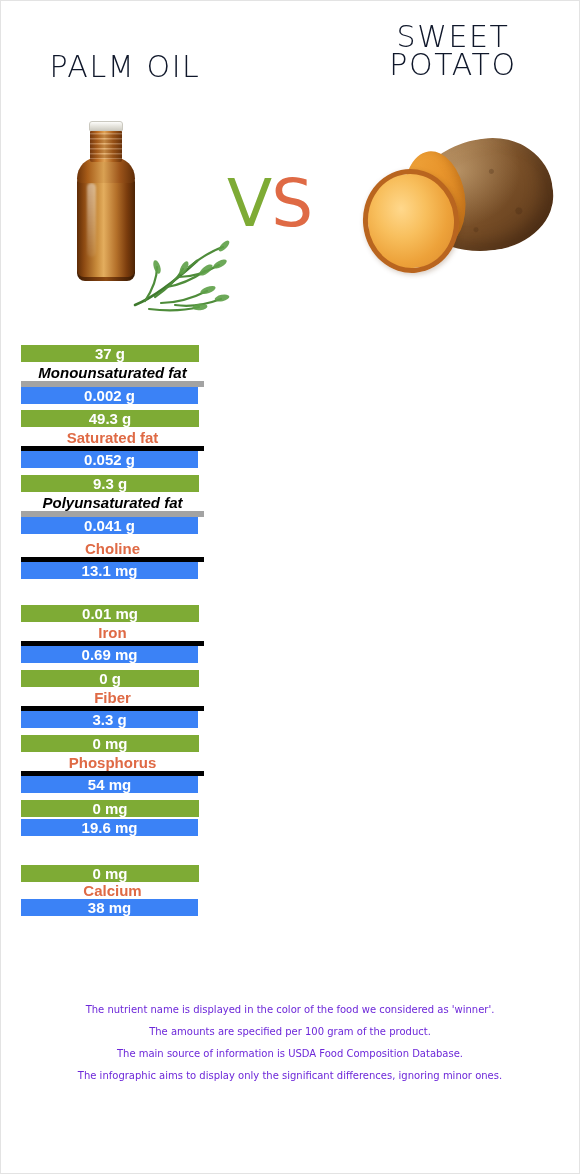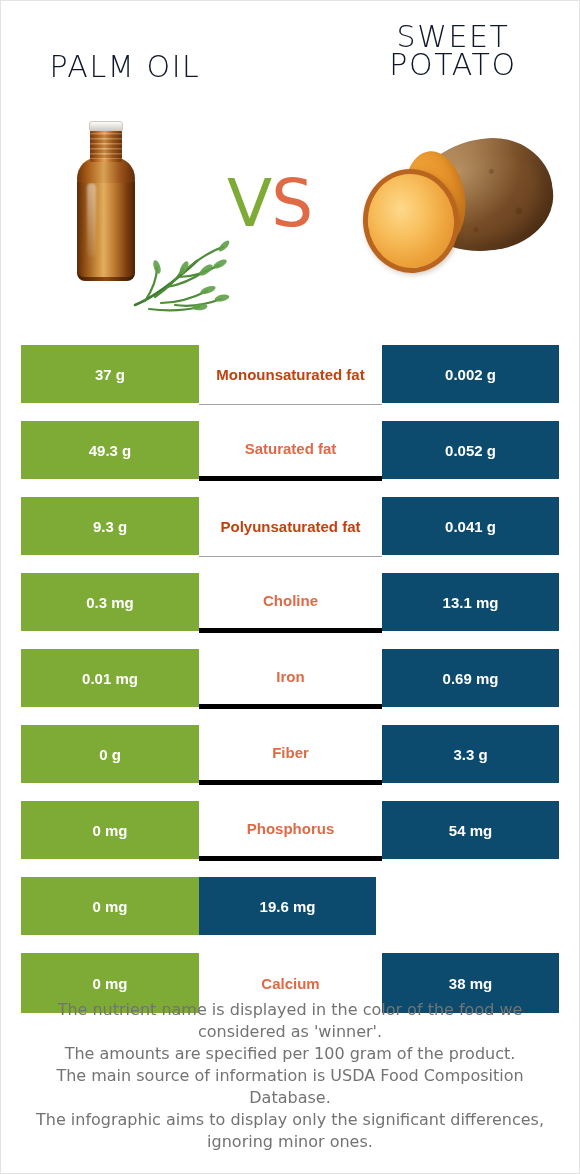--- a/index.html
+++ b/index.html
@@ -187,64 +187,65 @@
   .table {
     position: absolute;
     left: 20px;
     top: 344px;
     width: 538px;
   }
   .row {
     display: flex;
     width: 100%;
     height: 60px;
-    margin-bottom: 16px;
+    margin-bottom: 5px;
+    flex-direction: column;
   }
   .cell {
     box-sizing: border-box;
     display: flex;
     align-items: center;
     justify-content: center;
     font-size: 15px;
     font-weight: 600;
   }
   .cell-left {
     width: 178px;
     background: #7EAB35;
     color: #ffffff;
     border-bottom: 2px solid #ffffff;
   }
   .cell-right {
     width: 177px;
-    background: #0c4a6e;
+    background: #3b82f6;
     color: #ffffff;
     border-bottom: 2px solid #ffffff;
   }
   .cell-mid {
     width: 183px;
     background: #ffffff;
     font-weight: 600;
   }
-  .cell-mid.win-left  { color: #c2410c; border-bottom: 1px solid #a3a3a3; }
+  .cell-mid.win-left  { color: #000000; border-bottom: 6px solid #a3a3a3; font-style: italic; }
   .cell-mid.win-right { color: #DF6A45; border-bottom: 5px solid #000000; }
   .row:last-child .cell-left,
   .row:last-child .cell-right { border-bottom: none; }
   .row:last-child .cell-mid { border-bottom: none; }
 
   
   .footer {
     position: absolute;
     left: 24px;
     top: 998px;
     width: 530px;
     text-align: center;
     font-family: "DejaVu Sans", sans-serif;
-    font-size: 16px;
+    font-size: 10px;
     line-height: 22px;
-    color: #737373;
+    color: #6d28d9;
   }
   .footer p { margin: 0; }
 </style>
 </head>
 <body>
 
 <div class="page">
 
   <div class="header">
 
@@ -306,21 +307,20 @@
         <div class="cell cell-left">49.3 g</div>
         <div class="cell cell-mid win-right">Saturated fat</div>
         <div class="cell cell-right">0.052 g</div>
       </div>
       <div class="row">
         <div class="cell cell-left">9.3 g</div>
         <div class="cell cell-mid win-left">Polyunsaturated fat</div>
         <div class="cell cell-right">0.041 g</div>
       </div>
       <div class="row">
-        <div class="cell cell-left">0.3 mg</div>
         <div class="cell cell-mid win-right">Choline</div>
         <div class="cell cell-right">13.1 mg</div>
       </div>
       <div class="row">
         <div class="cell cell-left">0.01 mg</div>
         <div class="cell cell-mid win-right">Iron</div>
         <div class="cell cell-right">0.69 mg</div>
       </div>
       <div class="row">
         <div class="cell cell-left">0 g</div>

